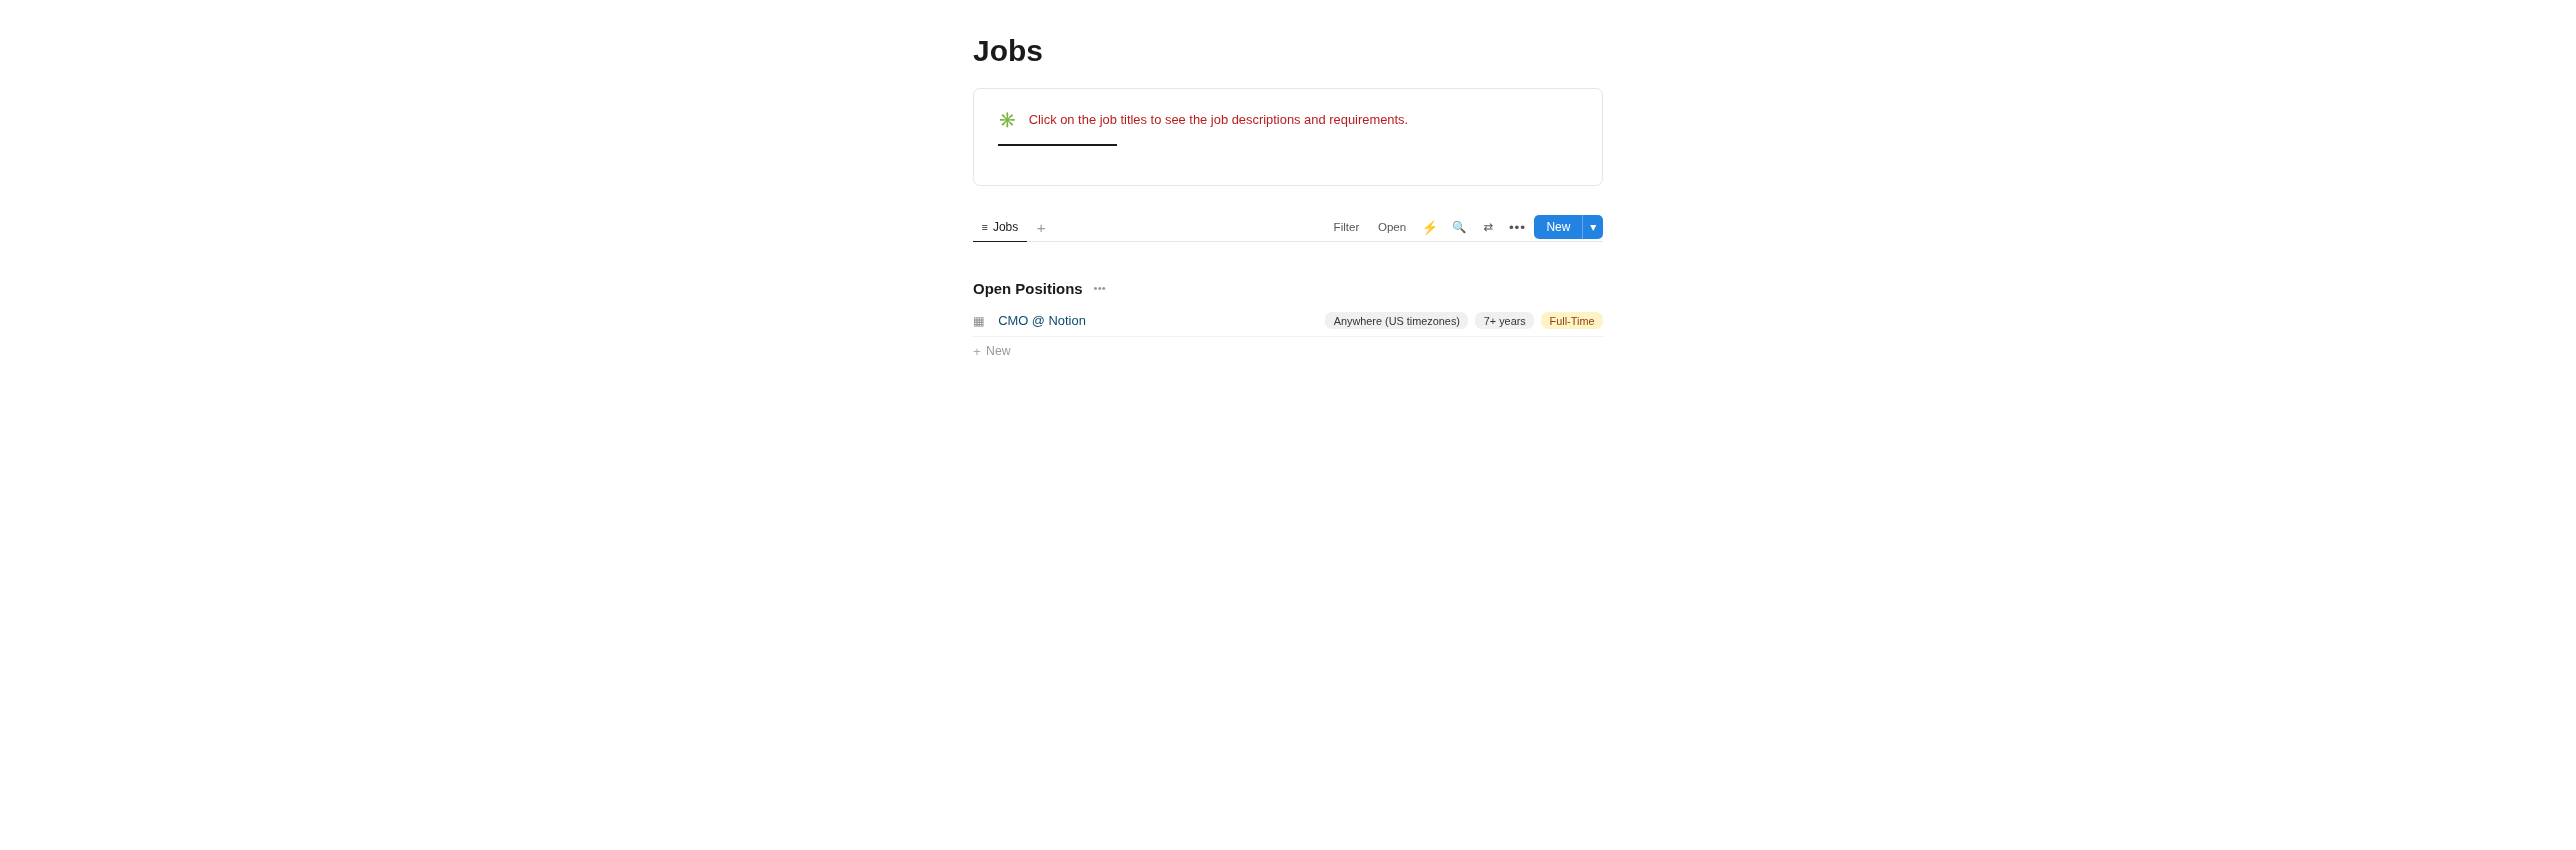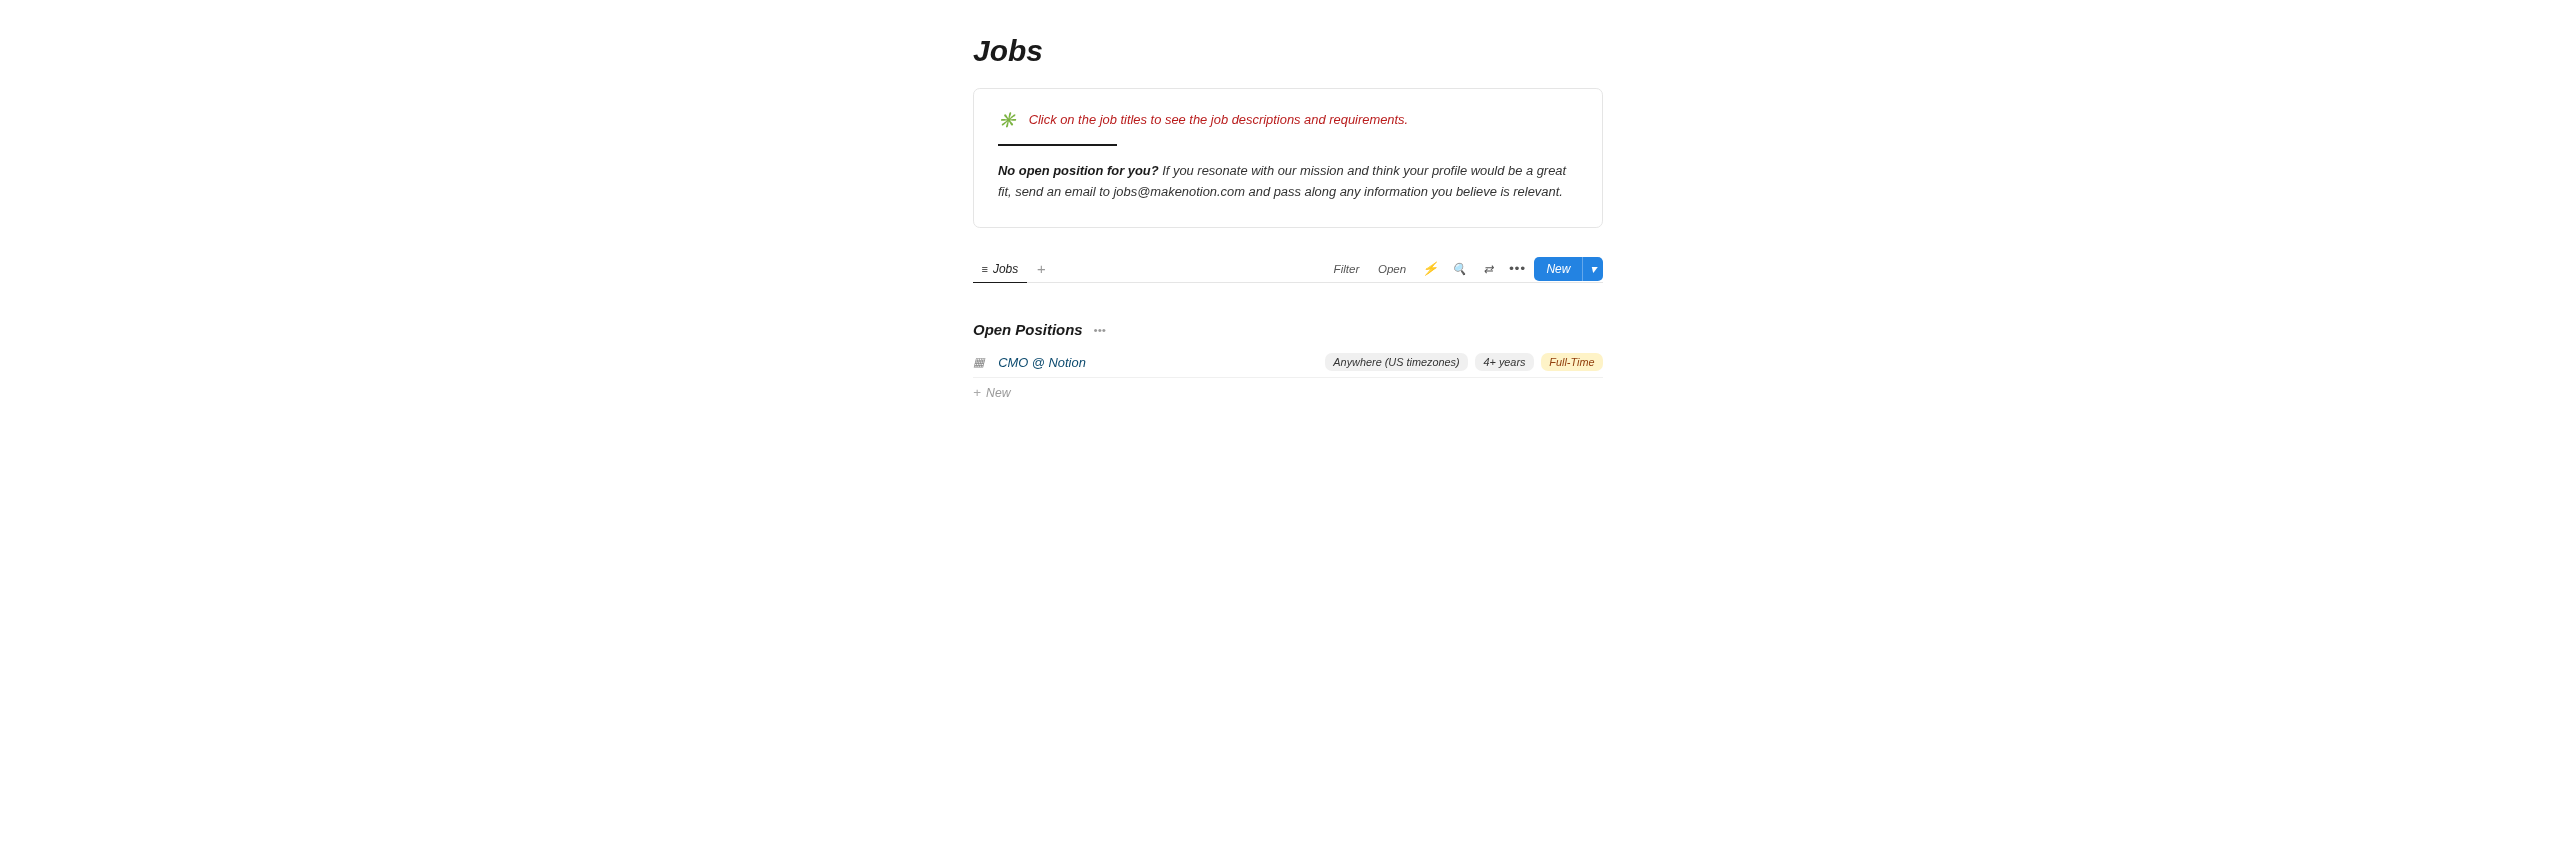--- a/index.html
+++ b/index.html
@@ -1,19 +1,18 @@
 <!DOCTYPE html>
 <html style="font-size:13.6px"><head>
   <meta charset="utf-8">
   <style>
     * {
       margin: 0;
       padding: 0;
       box-sizing: border-box;
-      font-style: italic;
     }
 
     body {
       font-family: -apple-system, BlinkMacSystemFont, 'Segoe UI', Helvetica, Arial, sans-serif;
       background: #ffffff;
       color: #1a1a1a;
       min-height: 850px;
       display: flex;
       justify-content: center;
       padding-top: 34px;
@@ -295,23 +294,20 @@
 <div class="page-container">
 
   <h1 class="page-title">Jobs</h1>
 
   <div class="info-card">
     <div class="info-card-top">
       <span class="loading-icon">✳️</span>
       <span class="info-card-text">Click on the job titles to see the job descriptions and requirements.</span>
     </div>
     <div class="info-card-divider"></div>
-    <p class="info-card-note">
-      <strong>No open position for you?</strong><span> If you resonate with our mission and think your profile would be a great fit, send an email to jobs@makenotion.com and pass along any information you believe is relevant.</span>
-    </p>
   </div>
 
   <div class="db-section">
 
     <div class="db-tabs-row">
       <div class="db-tabs-left">
         <div class="db-tab active">
           <span class="db-tab-icon">≡</span>
           <span>Jobs</span>
         </div>
@@ -345,21 +341,21 @@
       <button class="group-menu-btn">
         <span>•••</span>
       </button>
     </div>
 
     <div class="job-row">
       <span class="job-icon">▦</span>
       <span class="job-title-link">CMO @ Notion</span>
       <div class="job-tags">
         <span class="tag tag-location">Anywhere (US timezones)</span>
-        <span class="tag tag-experience">4+ years</span>
+        <span class="tag tag-experience">7+ years</span>
         <span class="tag tag-type">Full-Time</span>
       </div>
     </div>
 
     <div class="add-row">
       <span class="add-row-plus">+</span>
       <span>New</span>
     </div>
 
   </div>

